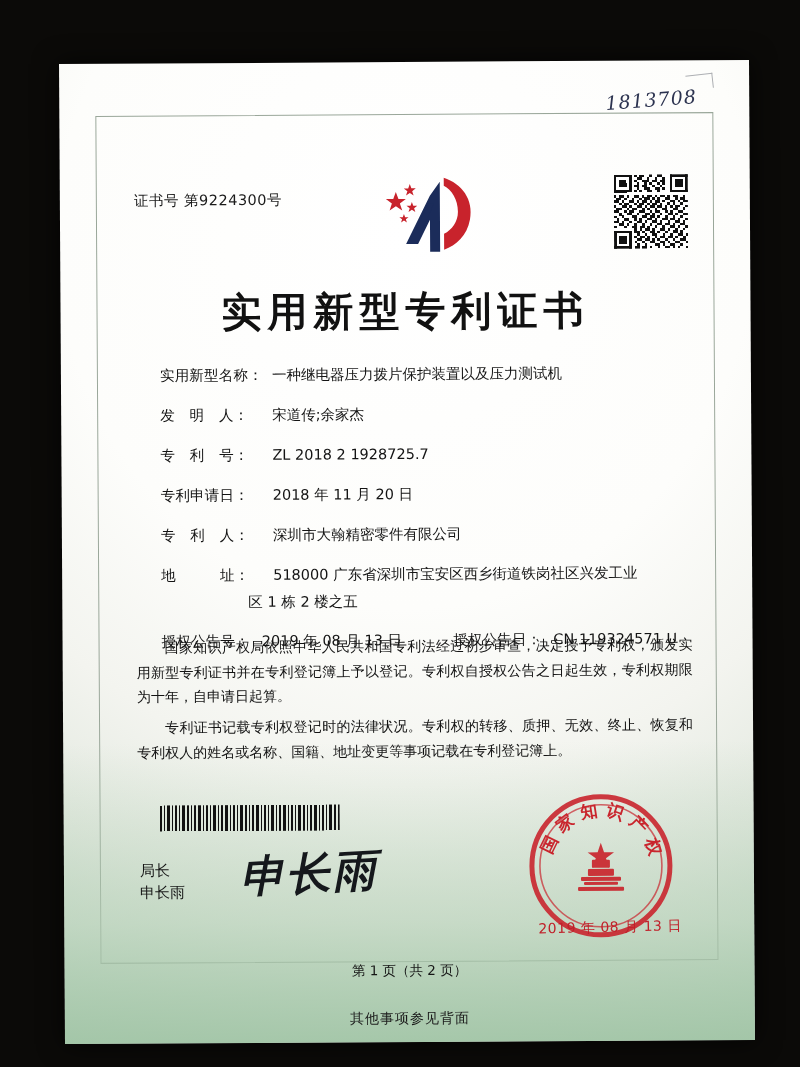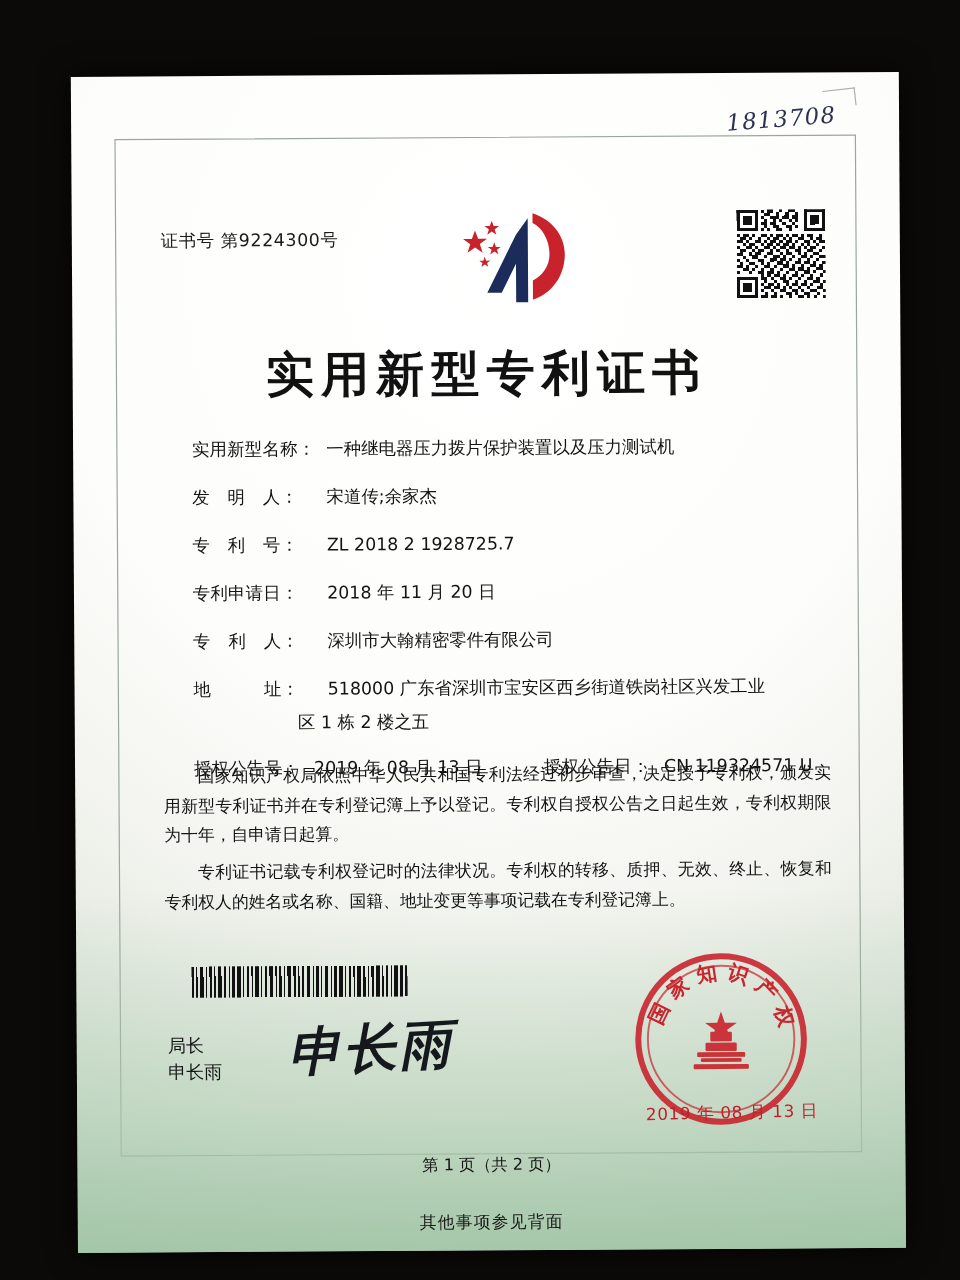--- a/index.html
+++ b/index.html
@@ -110,21 +110,21 @@
   .para p{margin:0;text-indent:28px}
 
   
   .barcode{
     position:absolute;left:96px;top:742px;width:180px;height:26px;
   }
 
   
   .sig-label{
     position:absolute;left:76px;top:798px;
-    font-family:Liberation Sans, sans-serif;
+    font-family:Liberation Mono, monospace;
     font-size:15px;color:#161616;line-height:1.45;
   }
   .signature{
     position:absolute;left:176px;top:782px;
     font-family:"DejaVu Serif", serif;
     font-style:italic;font-weight:bold;
     font-size:44px;color:#15181c;
     letter-spacing:2px;
     transform:rotate(-3deg);
     white-space:nowrap;

